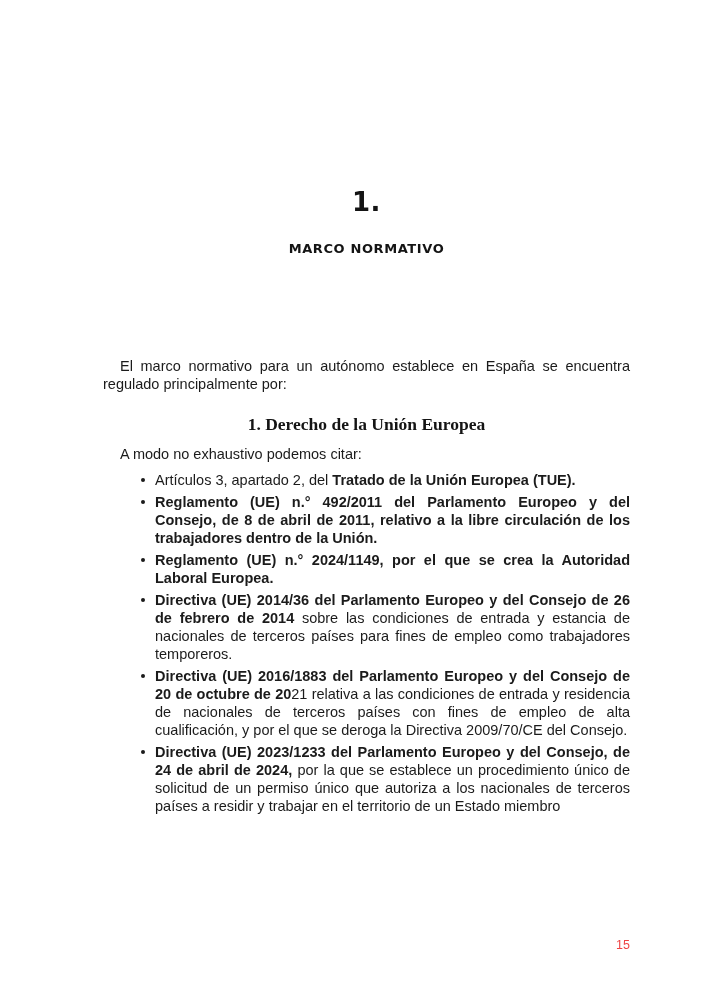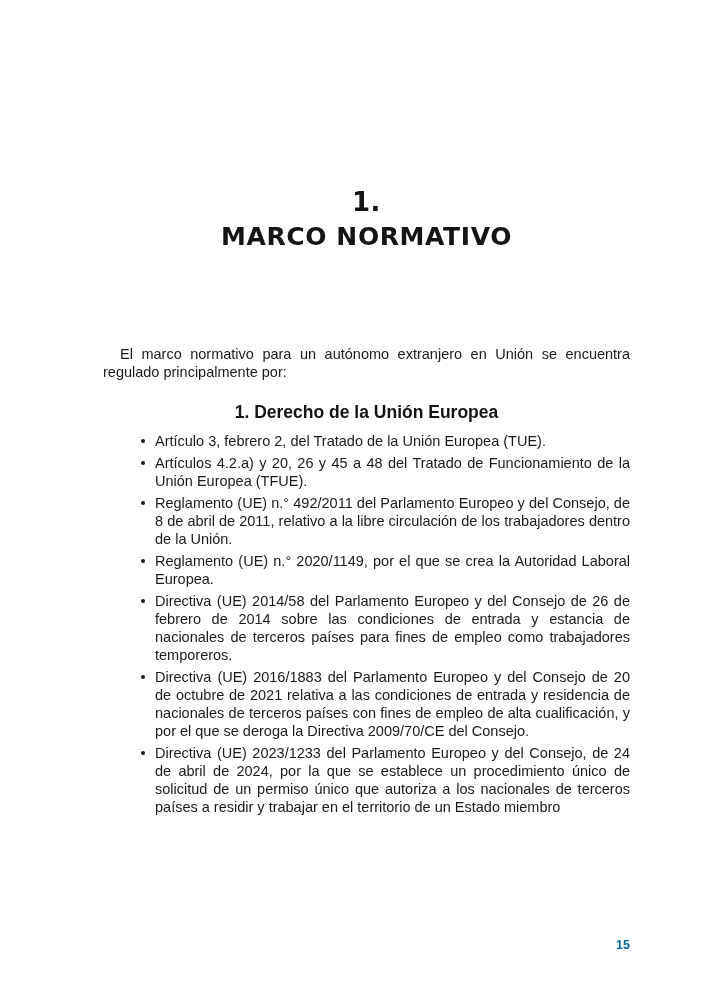--- a/index.html
+++ b/index.html
@@ -24,37 +24,37 @@
     font-family: "DejaVu Sans", sans-serif;
     font-weight: bold;
     color: #141414;
   }
   .chapter-number {
     font-size: 26px;
     line-height: 26px;
     letter-spacing: 0.5px;
   }
   .chapter-title {
-    margin-top: 7px;
-    font-size: 25px;
+    margin-top: 19px;
+    font-size: 13px;
     line-height: 29px;
     letter-spacing: 0.6px;
   }
   .chapter-title span { display: block; }
   .intro {
     margin-top: 94px;
     font-size: 14.5px;
     line-height: 18px;
     text-indent: 17px;
     text-align: justify;
   }
   .section-heading {
     margin-top: 19px;
     text-align: center;
-    font-family: Liberation Sans, sans-serif;
+    font-family: Liberation Serif, serif;
     font-weight: bold;
     font-size: 17.5px;
     line-height: 24px;
     color: #141414;
   }
   .leadin {
     margin-top: 9px;
     font-size: 14.5px;
     line-height: 18px;
     text-indent: 17px;
@@ -74,53 +74,52 @@
   ul.bullet-list li::before {
     content: "";
     position: absolute;
     left: 38px;
     top: 7px;
     width: 4px;
     height: 4px;
     border-radius: 50%;
     background: #1b1b1b;
   }
-  .seg-bold { font-weight: normal; }
+  .seg-bold { font-weight: bold; }
   .page-number {
     position: absolute;
     top: 937px;
     right: 85px;
     font-size: 12.5px;
     line-height: 16px;
-    color: #0369a1;
-    font-weight: bold;
+    color: #ef4444;
   }
 </style>
 </head>
 <body>
 
 <div class="content">
 
   <header class="chapter-header">
     <div class="chapter-number">1.</div>
     <h1 class="chapter-title">
         <span>MARCO NORMATIVO</span>
       </h1>
   </header>
 
-  <p class="intro">El marco normativo para un autónomo extranjero en Unión se encuentra regulado principalmente por:</p>
+  <p class="intro">El marco normativo para un autónomo establece en España se encuentra regulado principalmente por:</p>
 
   <h2 class="section-heading">1. Derecho de la Unión Europea</h2>
 
+  <p class="leadin">A modo no exhaustivo podemos citar:</p>
 
   <ul class="bullet-list">
-    <li><span class="seg-plain">Artículo 3, febrero 2, del </span><span class="seg-bold">Tratado de la Unión Europea (TUE).</span><span class="seg-plain"></span></li>
-    <li><span class="seg-plain">Artículos 4.2.a) y 20, 26 y 45 a 48 del </span><span class="seg-bold">Tratado de Funcionamiento de la Unión Europea (TFUE).</span><span class="seg-plain"></span></li>
+    <li><span class="seg-plain">Artículos 3, apartado 2, del </span><span class="seg-bold">Tratado de la Unión Europea (TUE).</span><span class="seg-plain"></span></li>
     <li><span class="seg-plain"></span><span class="seg-bold">Reglamento (UE) n.° 492/2011 del Parlamento Europeo y del Consejo, de 8 de abril de 2011, relativo a la libre circulación de los trabajadores dentro de la Unión.</span><span class="seg-plain"></span></li>
-    <li><span class="seg-plain"></span><span class="seg-bold">Reglamento (UE) n.° 2020/1149, por el que se crea la Autoridad Laboral Europea.</span><span class="seg-plain"></span></li>
-    <li><span class="seg-bold">Directiva (UE) 2014/58 del Parlamento Europeo y del Consejo de 26 de febrero de 2014</span><span class="seg-plain"> sobre las condiciones de entrada y estancia de nacionales de terceros países para fines de empleo como trabajadores temporeros.</span></li>
+    <li><span class="seg-plain"></span><span class="seg-bold">Reglamento (UE) n.° 2024/1149, por el que se crea la Autoridad Laboral Europea.</span><span class="seg-plain"></span></li>
+    <li><span class="seg-bold">Directiva (UE) 2014/36 del Parlamento Europeo y del Consejo de 26 de febrero de 2014</span><span class="seg-plain"> sobre las condiciones de entrada y estancia de nacionales de terceros países para fines de empleo como trabajadores temporeros.</span></li>
     <li><span class="seg-bold">Directiva (UE) 2016/1883 del Parlamento Europeo y del Consejo de 20 de octubre de 20</span><span class="seg-plain">21 relativa a las condiciones de entrada y residencia de nacionales de terceros países con fines de empleo de alta cualificación, y por el que se deroga la Directiva 2009/70/CE del Consejo.</span></li>
     <li><span class="seg-bold">Directiva (UE) 2023/1233 del Parlamento Europeo y del Consejo, de 24 de abril de 2024,</span><span class="seg-plain"> por la que se establece un procedimiento único de solicitud de un permiso único que autoriza a los nacionales de terceros países a residir y trabajar en el territorio de un Estado miembro</span></li>
   </ul>
 
 </div>
 
 <span class="page-number">15</span>
 
 </body></html>

